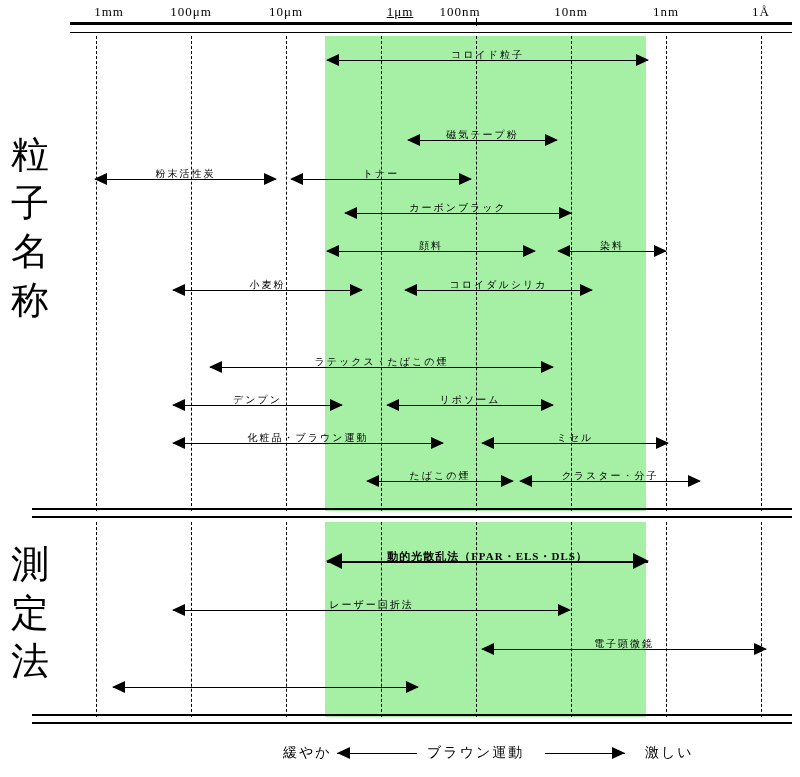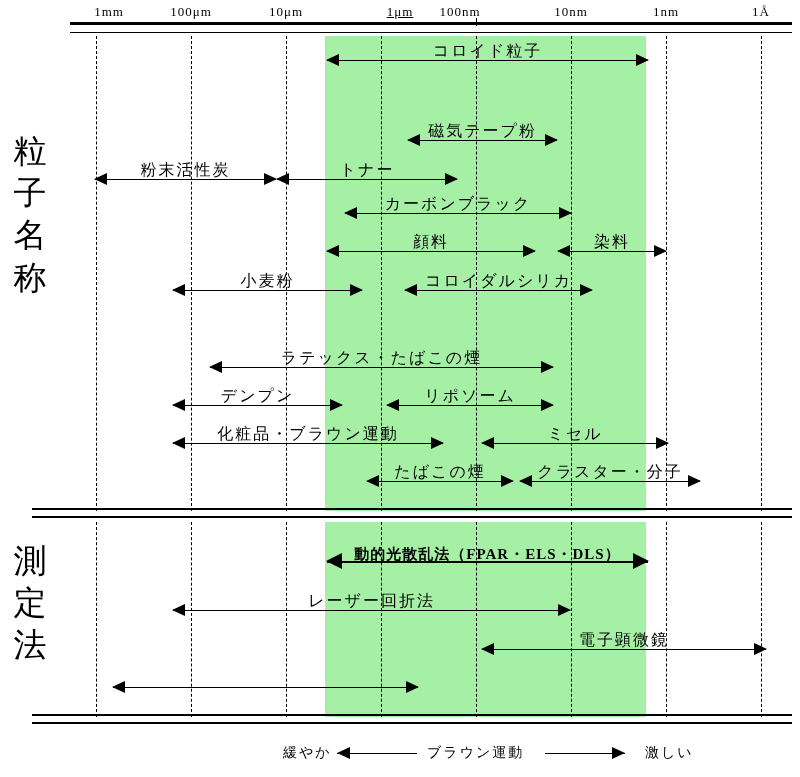--- a/index.html
+++ b/index.html
@@ -43,21 +43,21 @@
     position:absolute;width:0;border-left:1px solid #000;
     top:18px;height:8px;z-index:3;
   }
 
   
   .side-title{
     position:absolute;
     left:6px;
     width:48px;
     text-align:center;
-    font-size:33px;
+    font-size:38px;
     line-height:1.28;
     font-family:"Liberation Serif","DejaVu Serif",serif;
     z-index:4;
   }
 
   
   .arrow-row{position:absolute;z-index:2;height:22px;}
   .arrow-line{
     position:absolute;
     left:0;right:0;
@@ -94,27 +94,27 @@
     border-top:8px solid transparent;
     border-bottom:8px solid transparent;
     border-left:16px solid #000;
   }
   .arrow-caption{
     position:absolute;
     left:50%;
     transform:translateX(-50%);
     bottom:9px;
     white-space:nowrap;
-    font-size:16px;
+    font-size:10px;
     letter-spacing:2px;
     font-family:"Liberation Serif","DejaVu Serif",serif;
     background:transparent;
     z-index:5;
   }
-  .arrow-caption.bold{font-weight:bold;font-size:15px;letter-spacing:1px;}
+  .arrow-caption.bold{font-weight:bold;font-size:11px;letter-spacing:1px;}
 
   
   .divider{position:absolute;left:32px;width:760px;height:2px;background:#000;}
   .divider2{position:absolute;left:32px;width:760px;height:2px;background:#000;}
 
   
   .footer{
     position:absolute;
     left:0;top:742px;width:800px;height:26px;
     z-index:4;
@@ -201,21 +201,21 @@
     <div class="arrow-caption">磁気テープ粉</div>
   </div>
 
   <div class="arrow-row" style="left:95px;top:168px;width:181px;">
     <div class="arrow-line"></div>
     <div class="head left"></div>
     <div class="head right"></div>
     <div class="arrow-caption">粉末活性炭</div>
   </div>
 
-  <div class="arrow-row" style="left:277px;top:168px;width:180px;">
+  <div class="arrow-row" style="left:291px;top:168px;width:180px;">
     <div class="arrow-line"></div>
     <div class="head left"></div>
     <div class="head right"></div>
     <div class="arrow-caption">トナー</div>
   </div>
 
   <div class="arrow-row" style="left:345px;top:202px;width:226px;">
     <div class="arrow-line"></div>
     <div class="head left"></div>
     <div class="head right"></div>

